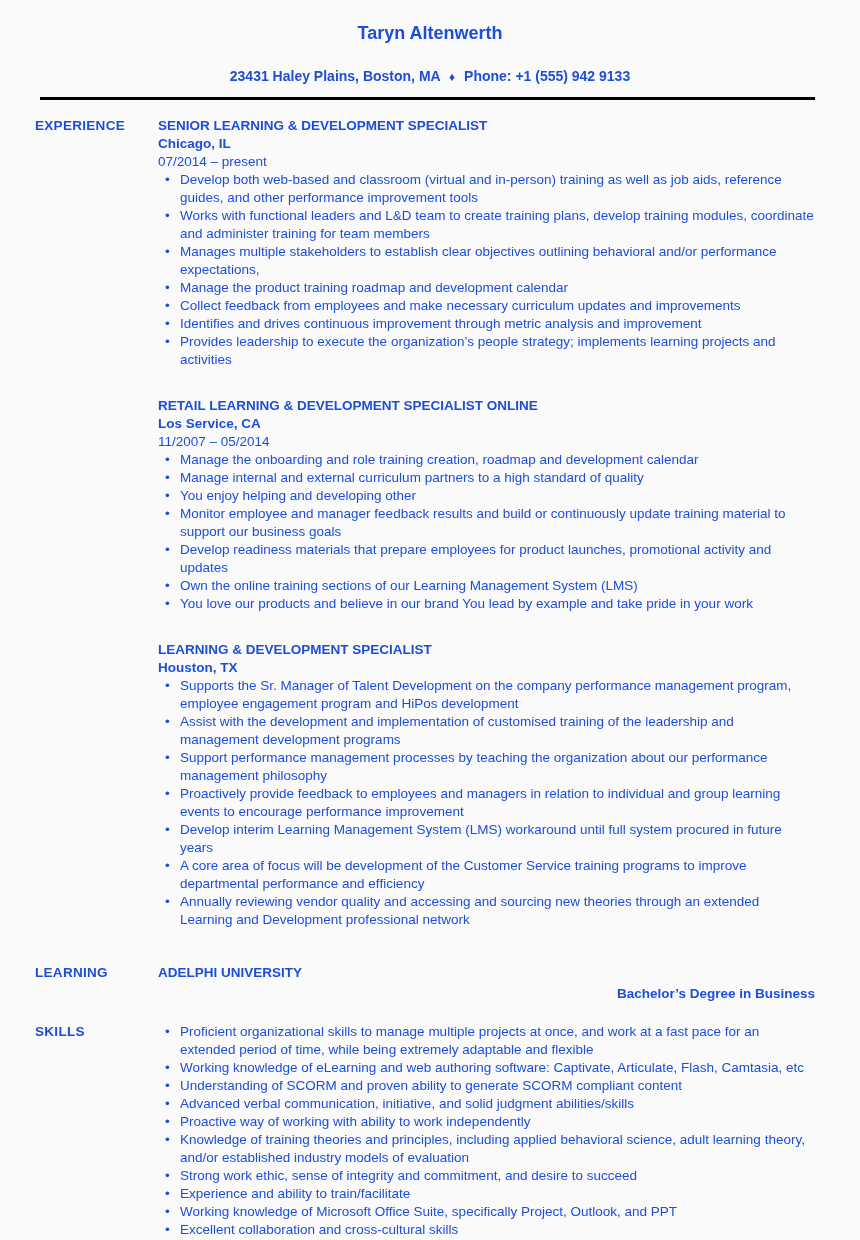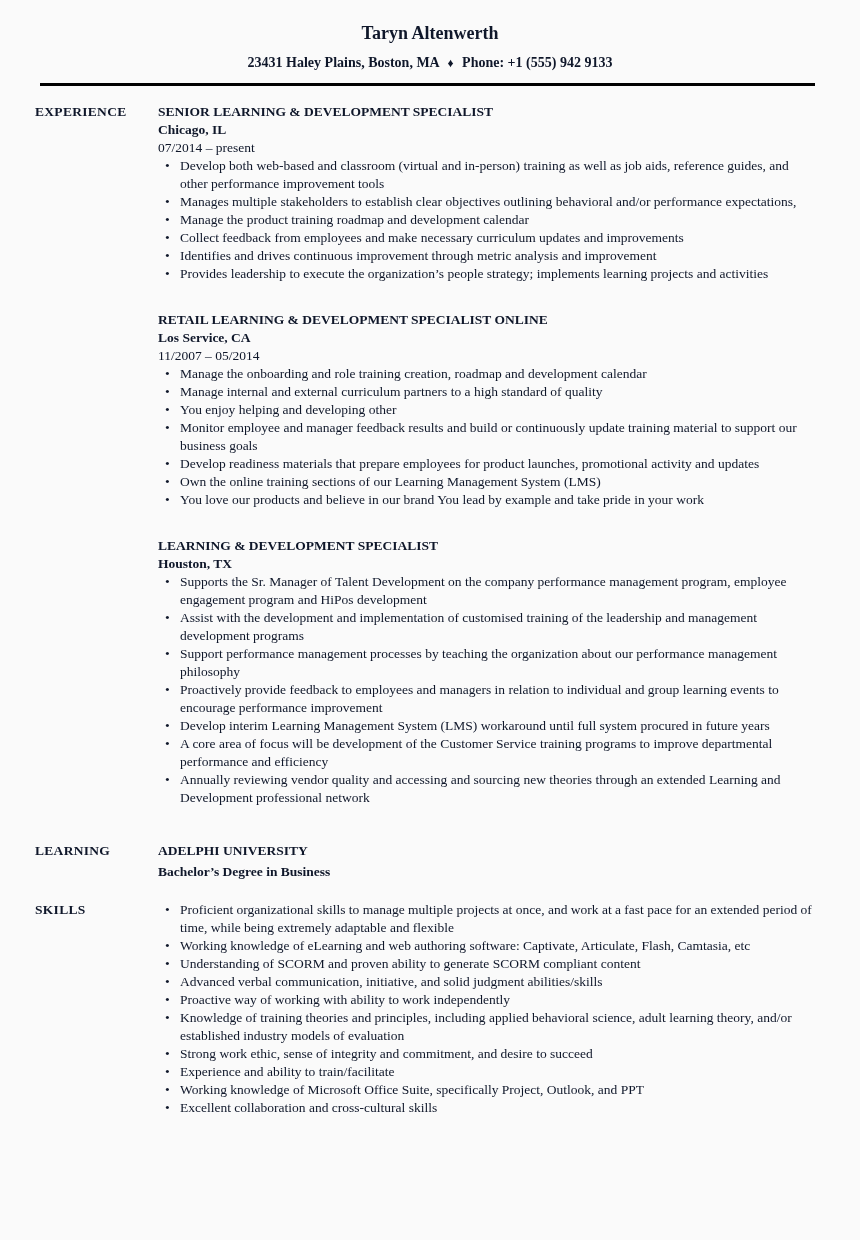--- a/index.html
+++ b/index.html
@@ -5,35 +5,35 @@
   html, body {
     margin: 0;
     padding: 0;
     background: #fafafa;
   }
   .page {
     width: 860px;
     height: 1240px;
     box-sizing: border-box;
     background: #fafafa;
-    font-family: Liberation Serif, serif;
-    color: #0f172a;
+    font-family: Liberation Sans, sans-serif;
+    color: #1d4ed8;
     font-size: 13.5px;
     line-height: 18px;
     overflow: hidden;
   }
   .resume-header { text-align: center; padding-top: 22px; }
   .person-name {
     margin: 0;
     font-size: 18px;
     line-height: 22px;
     font-weight: bold;
   }
   .contact-line {
-    margin-top: 10px;
+    margin-top: 23px;
     font-weight: bold;
     font-size: 14px;
   }
   .diamond { padding: 0 5px; font-size: 12px; }
   .header-rule {
     height: 3px;
     background: #000;
     margin: 11px 45px 0 40px;
   }
   .row {
@@ -65,21 +65,21 @@
     position: relative;
     padding-left: 22px;
   }
   ul.bullets li::before {
     content: "\2022";
     position: absolute;
     left: 7px;
     top: 0;
   }
   .edu-school { font-weight: bold; }
-  .edu-degree { font-weight: bold; margin-top: 3px; }
+  .edu-degree { font-weight: bold; margin-top: 3px; text-align: right; }
 </style>
 </head>
 <body>
 
 <div class="page">
 
   <header class="resume-header">
     <h1 class="person-name">Taryn Altenwerth</h1>
     <div class="contact-line">
       <span>23431 Haley Plains, Boston, MA</span>
@@ -91,20 +91,21 @@
 
   <section class="row row-experience">
     <div class="section-label">EXPERIENCE</div>
     <div class="section-content" id="experience-content">
         <div class="job">
           <div class="job-title">SENIOR LEARNING &amp; DEVELOPMENT SPECIALIST</div>
           <div class="job-location">Chicago, IL</div>
           <div class="job-dates">07/2014 – present</div>
           <ul class="bullets">
             <li>Develop both web-based and classroom (virtual and in-person) training as well as job aids, reference guides, and other performance improvement tools</li>
+            <li>Works with functional leaders and L&amp;D team to create training plans, develop training modules, coordinate and administer training for team members</li>
             <li>Manages multiple stakeholders to establish clear objectives outlining behavioral and/or performance expectations,</li>
             <li>Manage the product training roadmap and development calendar</li>
             <li>Collect feedback from employees and make necessary curriculum updates and improvements</li>
             <li>Identifies and drives continuous improvement through metric analysis and improvement</li>
             <li>Provides leadership to execute the organization’s people strategy; implements learning projects and activities</li>
           </ul>
         </div>
         <div class="job">
           <div class="job-title">RETAIL LEARNING &amp; DEVELOPMENT SPECIALIST ONLINE</div>
           <div class="job-location">Los Service, CA</div>

